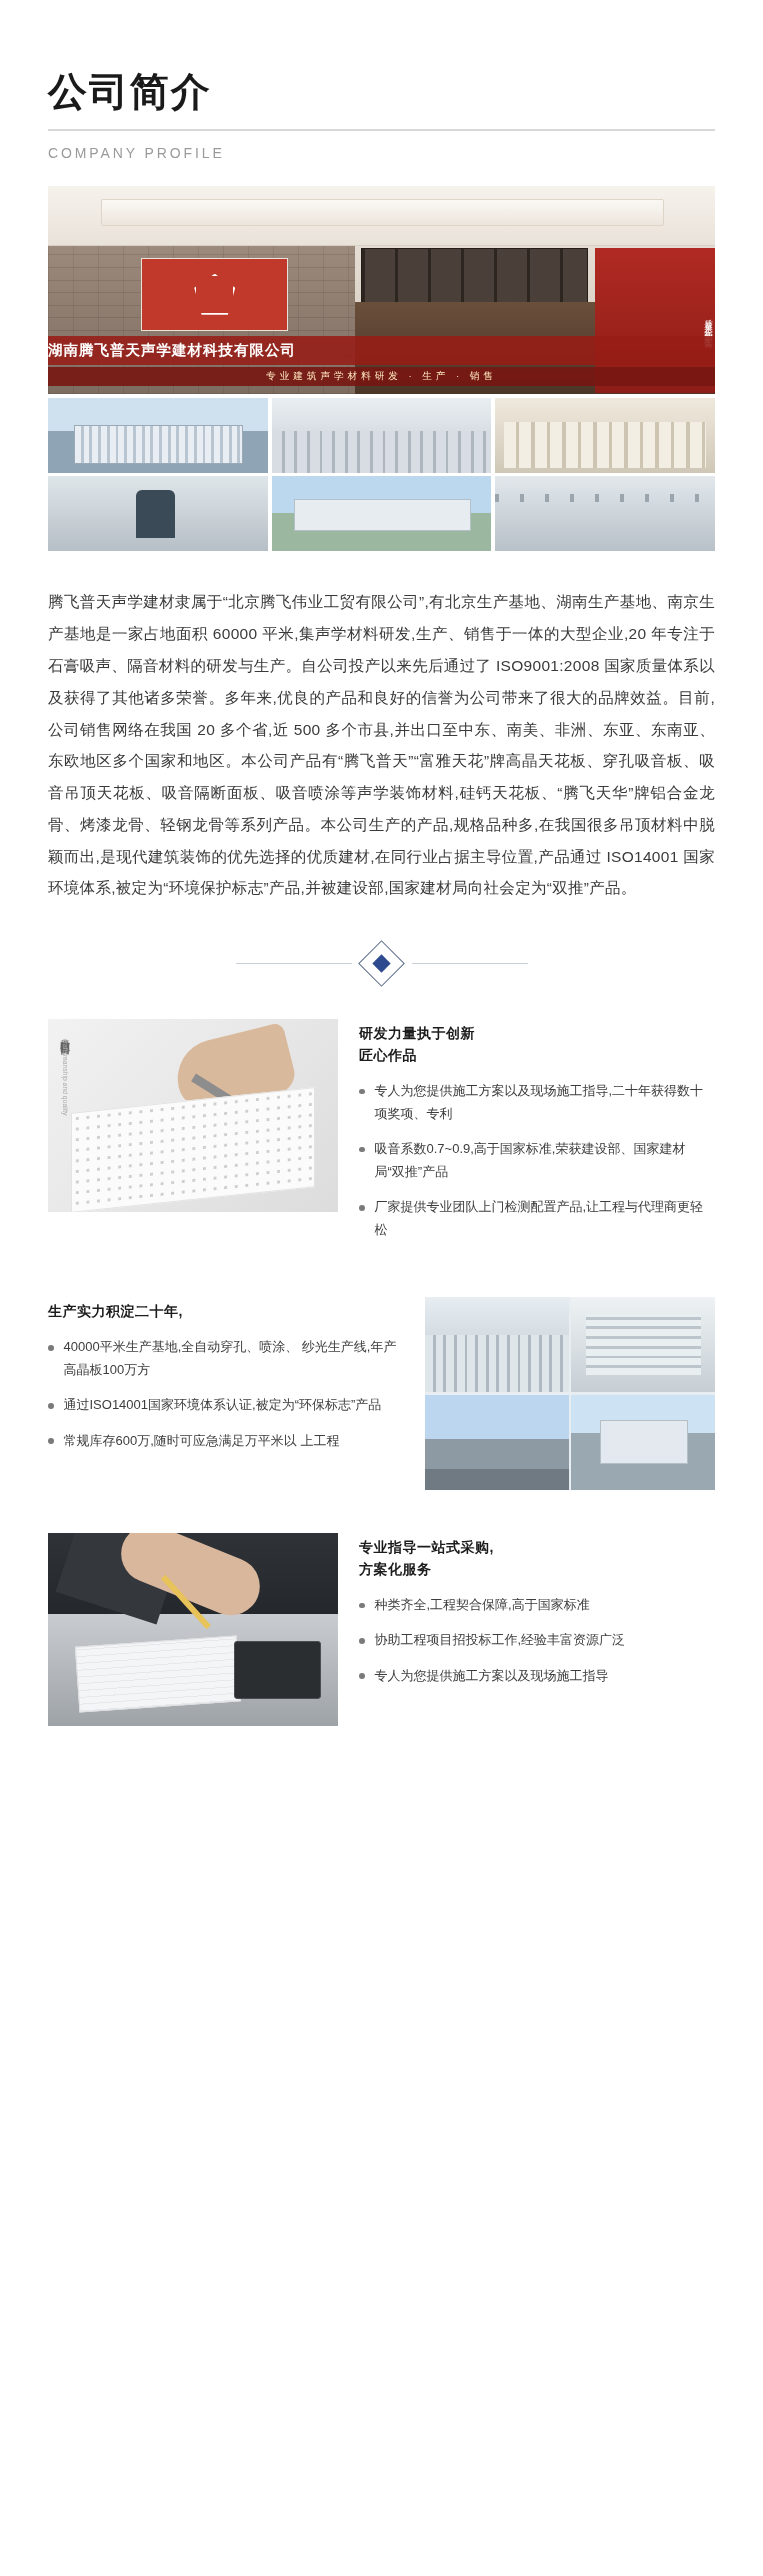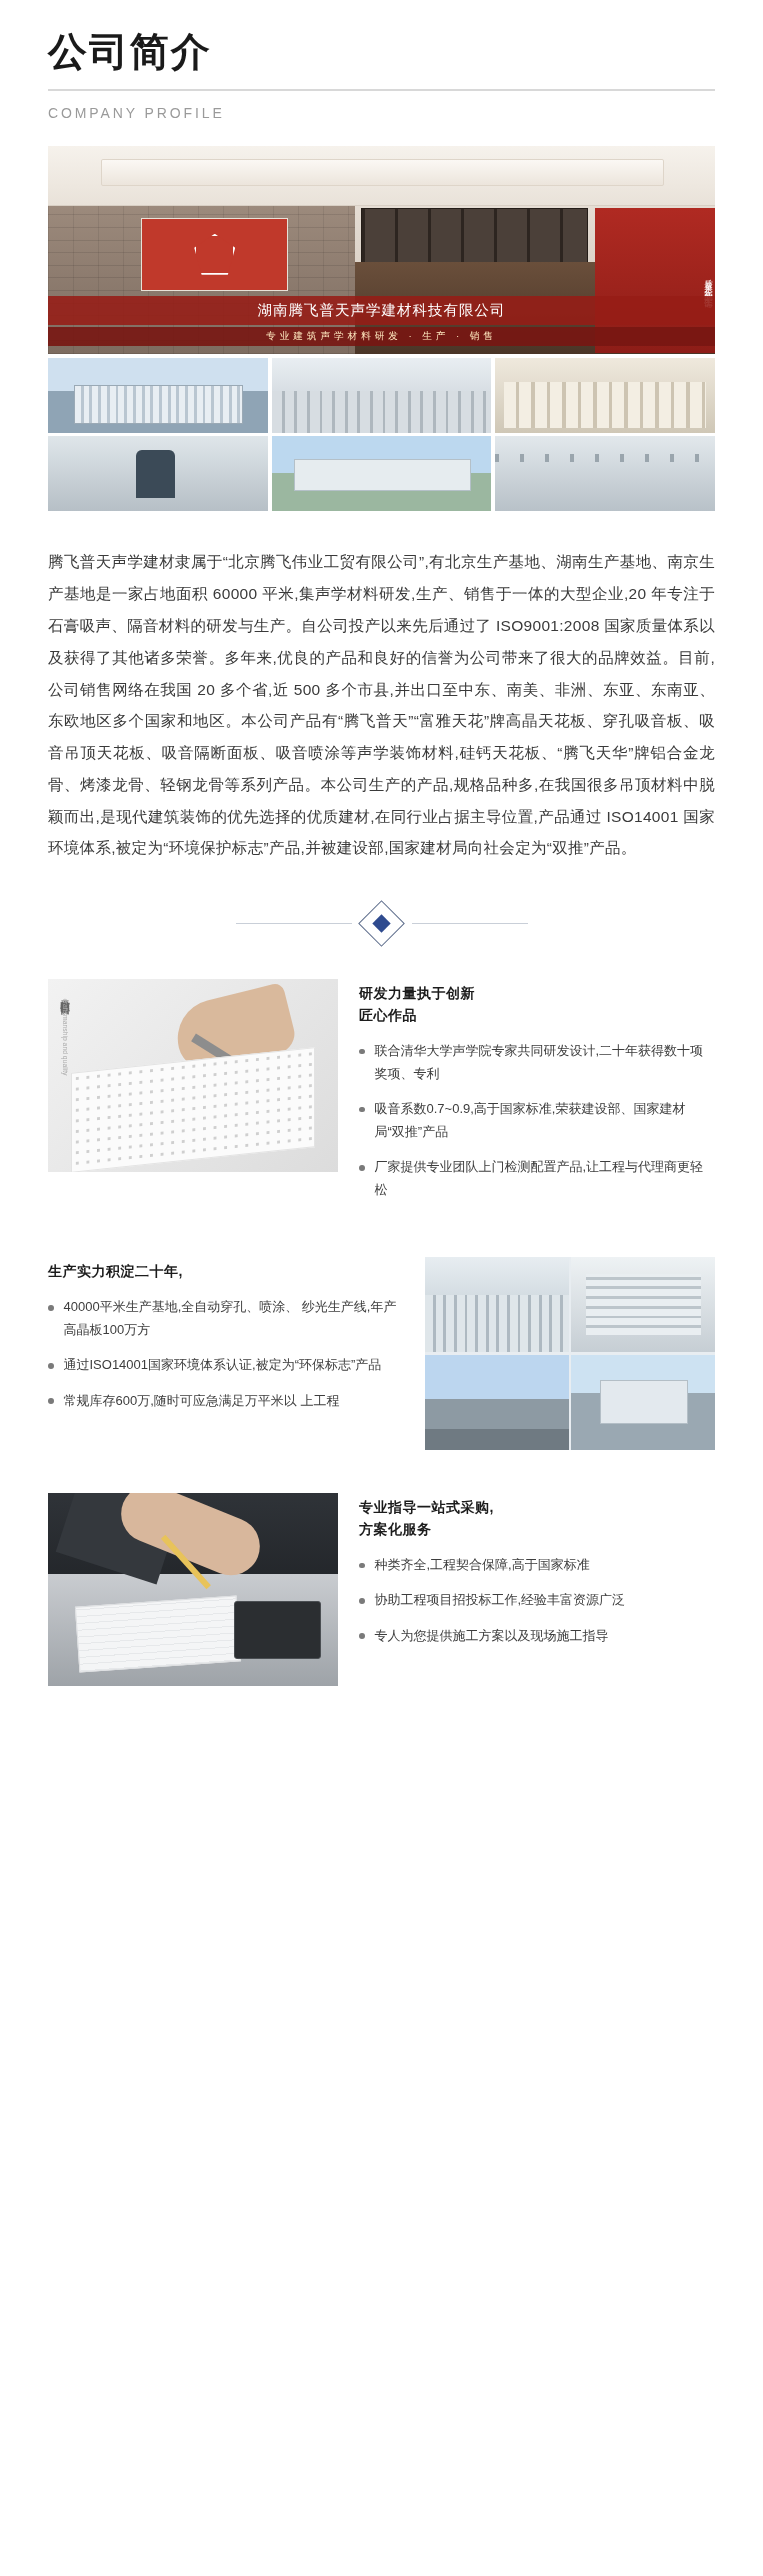--- a/index.html
+++ b/index.html
@@ -4,21 +4,21 @@
 <style>
   * { box-sizing: border-box; margin: 0; padding: 0; }
   html, body {
     width: 763px;
     background: #ffffff;
     font-family: "Liberation Sans", sans-serif;
     color: #222;
   }
   body { width: 763px; height: 2576px; position: relative; overflow: hidden; }
 
-  .page { width: 763px; padding: 0 0 39px 0; }
+  .page { width: 763px; padding: 0 0 39px 0; margin-top: 40px; }
 
   
   .header { padding: 29px 48px 0 48px; }
   .header-title {
     font-size: 39px;
     font-weight: bold;
     letter-spacing: 1.9px;
     color: #1a1a1a;
     line-height: 1.2;
     padding-bottom: 13.5px;
@@ -80,21 +80,21 @@
     background:#c0392b; border:1.9px solid #e8e2d8;
     display:flex; align-items:center; justify-content:center;
   }
   .logo-plaque .mark{
     width:41px;height:41px;background:#c0392b;border:2.9px solid #fff;
     clip-path: polygon(50% 0%, 100% 34%, 82% 100%, 18% 100%, 0% 34%);
   }
   .company-band{
     position:absolute; left:0; bottom:29px; width:100%;
     background: rgba(150,28,22,.88);
-    color:#fff; text-align:center; font-size:14.5px; font-weight:normal;
+    color:#fff; text-align:left; font-size:14.5px; font-weight:bold;
     letter-spacing:1px; padding:4.8px 0;
   }
   .company-band2{
     position:absolute; left:0; bottom:7.7px; width:100%;
     background: rgba(120,22,18,.9);
     color:#ffe9c0; text-align:center; font-size:9.7px; letter-spacing:3.9px; padding:2.9px 0;
   }
 
   .collage-row { display:flex; gap:3.9px; margin-top:3.9px; }
   .collage-row .cell { height:75px; flex:1; position:relative; overflow:hidden; }
@@ -274,21 +274,21 @@
       <div class="hand"></div>
       <div class="tool"></div>
       <div class="panel"></div>
     </div>
     <div class="feature-text">
       <div class="feature-title">
         <div>研发力量执于创新</div>
         <div>匠心作品</div>
       </div>
       <ul class="bullets">
-        <li>联合清华大学声学院专家共同研发设计,二十年获得数十项奖项、专利</li>
+        <li>专人为您提供施工方案以及现场施工指导,二十年获得数十项奖项、专利</li>
         <li>吸音系数0.7~0.9,高于国家标准,荣获建设部、国家建材局“双推”产品</li>
         <li>厂家提供专业团队上门检测配置产品,让工程与代理商更轻松</li>
       </ul>
     </div>
   </div>
 
   <div class="feature reverse">
     <div class="feature-img img-plant">
       <div class="pp1"></div>
       <div class="pp2"></div>

